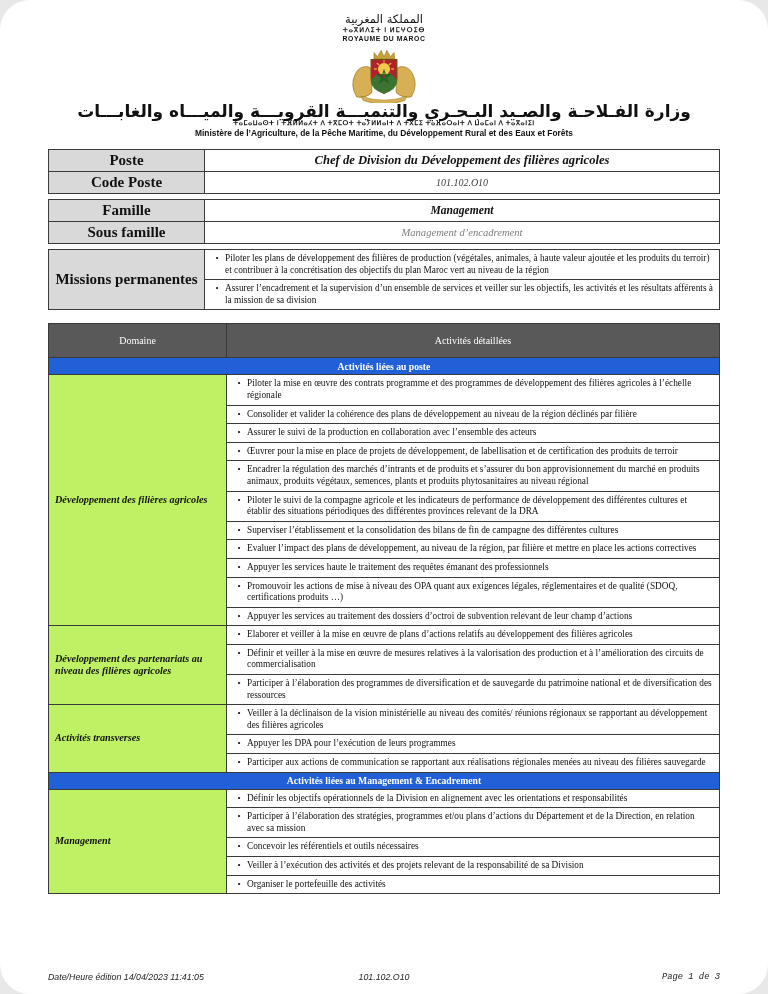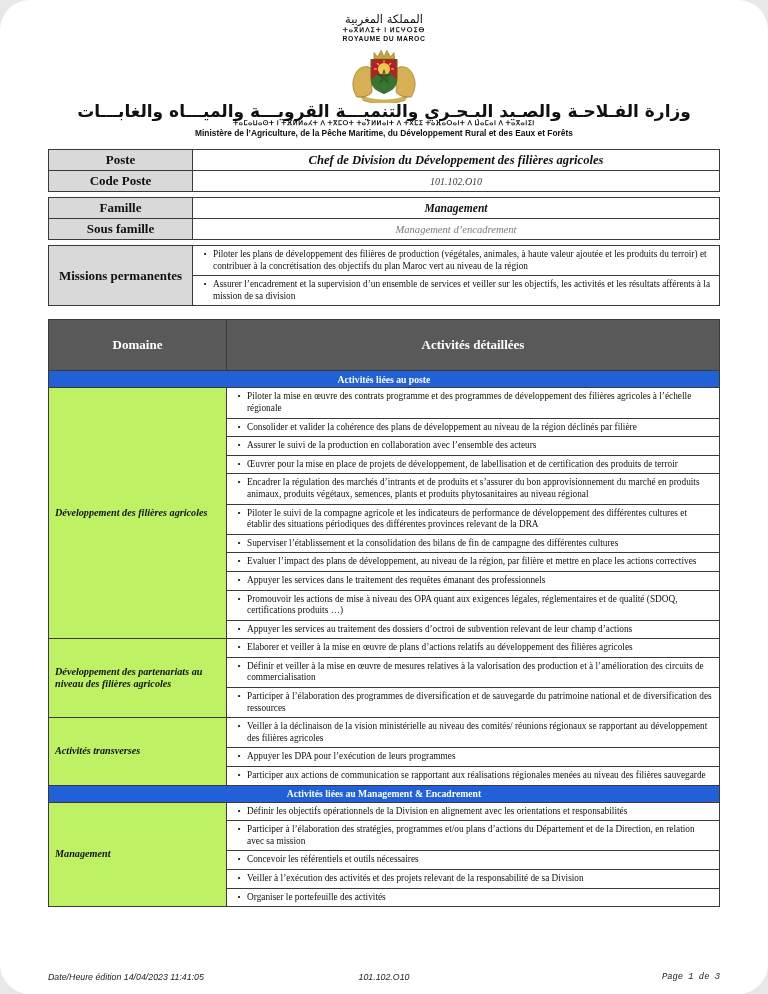--- a/index.html
+++ b/index.html
@@ -17,44 +17,44 @@
   .coa-wrap{margin:2px auto 1px auto;line-height:0;}
   .ministry-ar{font-size:17px;font-weight:bold;line-height:14px;margin-top:1px;}
   .ministry-tif{font-size:6.5px;font-weight:bold;letter-spacing:.5px;line-height:9px;}
   .ministry-fr{font-family:"Liberation Sans",sans-serif;font-size:8.4px;font-weight:bold;line-height:11px;margin-top:1px;}
 
   
   .info-table{margin-top:10px;}
   .subtable{border:1px solid #3a3a3a;margin-bottom:5px;}
   .irow{display:flex;border-bottom:1px solid #3a3a3a;}
   .irow:last-child{border-bottom:none;}
-  .lcell{width:144px;flex:none;background:#d9d9d9;border-right:1px solid #3a3a3a;
-         display:flex;align-items:center;justify-content:center;text-align:center;
-         font-weight:bold;font-size:13px;padding:2px 4px;box-sizing:border-box;}
+  .lcell{width:156px;flex:none;background:#d9d9d9;border-right:1px solid #3a3a3a;
+         display:flex;align-items:center;justify-content:center;
+         font-weight:bold;font-size:15px;padding:2px 4px;box-sizing:border-box;}
   .vcell{flex:1;display:flex;align-items:center;justify-content:center;text-align:center;
          padding:2px 8px;box-sizing:border-box;}
   .val-title{font-weight:bold;font-style:italic;font-size:12.6px;}
   .val-code{font-style:italic;font-size:10px;color:#3c3c3c;}
   .val-fam{font-weight:bold;font-style:italic;font-size:11.6px;}
   .val-subfam{font-style:italic;font-size:10.6px;color:#7b7b7b;}
   .vcell.bullets{display:block;padding:0;text-align:left;}
 
   .bullet-item{display:flex;padding:3px 6px 3px 4px;}
   .bullet-item + .bullet-item{border-top:1px solid #3a3a3a;}
   .bdot{width:16px;flex:none;text-align:center;font-size:9px;line-height:11.6px;}
   .btext{flex:1;font-size:9.3px;line-height:11.6px;text-align:left;}
 
   
   .act-table{border:1px solid #3a3a3a;margin-top:13px;}
   .arow{display:flex;border-bottom:1px solid #3a3a3a;}
   .arow:last-child{border-bottom:none;}
   .dcell{width:178px;flex:none;border-right:1px solid #3a3a3a;box-sizing:border-box;}
   .acell{flex:1;box-sizing:border-box;}
-  .hcell{background:#595959;color:#fff;font-weight:bold;font-size:13px;
-         display:flex;align-items:center;justify-content:center;padding:17px 2px;}
+  .hcell{background:#595959;color:#fff;font-weight:normal;font-size:10px;
+         display:flex;align-items:center;justify-content:center;padding:11px 2px;}
   .banner{background:#2160d6;color:#fff;font-weight:bold;font-size:9.7px;text-align:center;
           padding:2.5px 0;border-bottom:1px solid #3a3a3a;}
   .dlabel{font-weight:bold;font-style:italic;font-size:10.2px;line-height:12.5px;
           display:flex;align-items:center;padding:4px 6px;background:#bef264;}
 
   
   .footer{position:absolute;left:48px;right:48px;bottom:12px;
           font-family:"Liberation Sans",sans-serif;font-style:italic;font-size:8.8px;color:#222;}
   .footer .f-left{float:left;}
   .footer .f-right{float:right;font-family:Liberation Mono, monospace;}
@@ -178,21 +178,21 @@
             <div class="bullet-item">
               <div class="bdot">•</div>
               <div class="btext">Superviser l’établissement et la consolidation des bilans de fin de campagne des différentes cultures</div>
             </div>
             <div class="bullet-item">
               <div class="bdot">•</div>
               <div class="btext">Evaluer l’impact des plans de développement, au niveau de la région, par filière et mettre en place les actions correctives</div>
             </div>
             <div class="bullet-item">
               <div class="bdot">•</div>
-              <div class="btext">Appuyer les services dans le traitement des requêtes émanant des professionnels</div>
+              <div class="btext">Appuyer les services haute le traitement des requêtes émanant des professionnels</div>
             </div>
             <div class="bullet-item">
               <div class="bdot">•</div>
               <div class="btext">Promouvoir les actions de mise à niveau des OPA quant aux exigences légales, réglementaires et de qualité (SDOQ, certifications produits …)</div>
             </div>
             <div class="bullet-item">
               <div class="bdot">•</div>
               <div class="btext">Appuyer les services au traitement des dossiers d’octroi de subvention relevant de leur champ d’actions</div>
             </div>
           </div>

